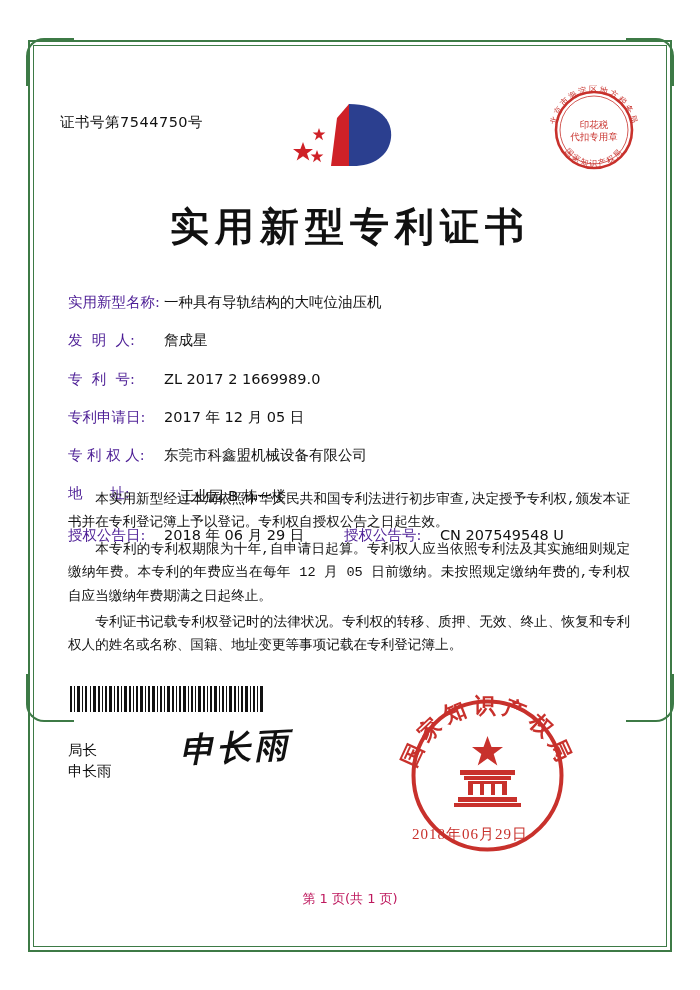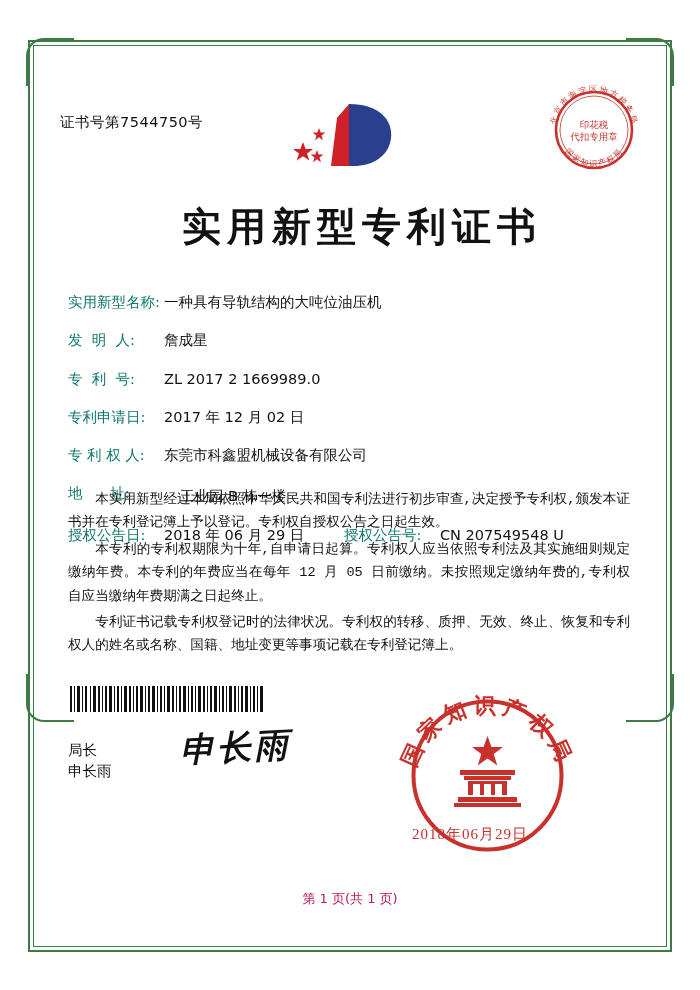--- a/index.html
+++ b/index.html
@@ -75,21 +75,21 @@
   
   .seal-top {
     position: absolute;
     right: -6px; top: 8px;
     width: 104px; height: 104px;
   }
 
   
   .doc-title {
     position: absolute;
-    left: 12px; top: 130px;
+    left: 0; top: 130px;
     width: 580px;
     text-align: center;
     font-family: "DejaVu Serif", "Liberation Serif", serif;
     font-weight: bold;
     font-size: 39px;
     letter-spacing: 6px;
     color: #111;
   }
 
   
@@ -102,21 +102,21 @@
   }
   .field-row {
     display: flex;
     align-items: flex-start;
     margin-bottom: 16.5px;
   }
   .field-label {
     flex: 0 0 auto;
     width: 96px;
     white-space: pre;
-    color: #0f766e;
+    color: #4c1d95;
   }
   .field-value {
     flex: 1 1 auto;
     color: #111;
   }
   .field-value .subline {
     display: block;
     margin-top: 3px;
     padding-left: 16px;
   }
@@ -259,21 +259,21 @@
         <div class="field-value">詹成星</div>
       </div>
 
       <div class="field-row">
         <div class="field-label">专  利  号:</div>
         <div class="field-value">ZL 2017 2 1669989.0</div>
       </div>
 
       <div class="field-row">
         <div class="field-label">专利申请日:</div>
-        <div class="field-value">2017 年 12 月 02 日</div>
+        <div class="field-value">2017 年 12 月 05 日</div>
       </div>
 
       <div class="field-row">
         <div class="field-label">专 利 权 人:</div>
         <div class="field-value">东莞市科鑫盟机械设备有限公司</div>
       </div>
 
       <div class="field-row">
         <div class="field-label">地      址:</div>
         <div class="field-value">

